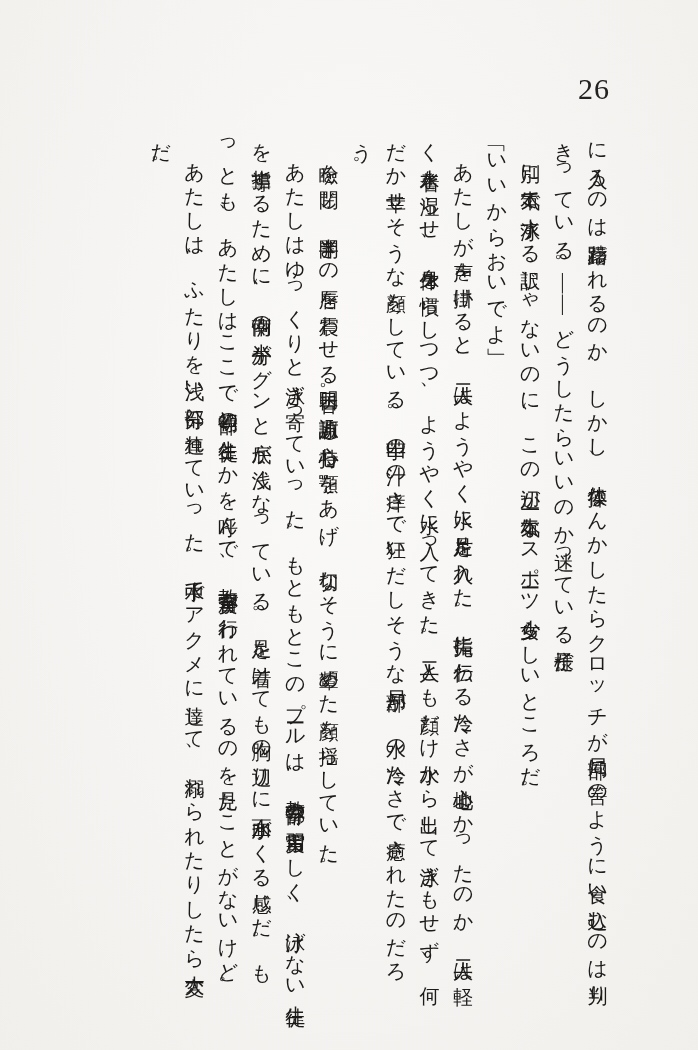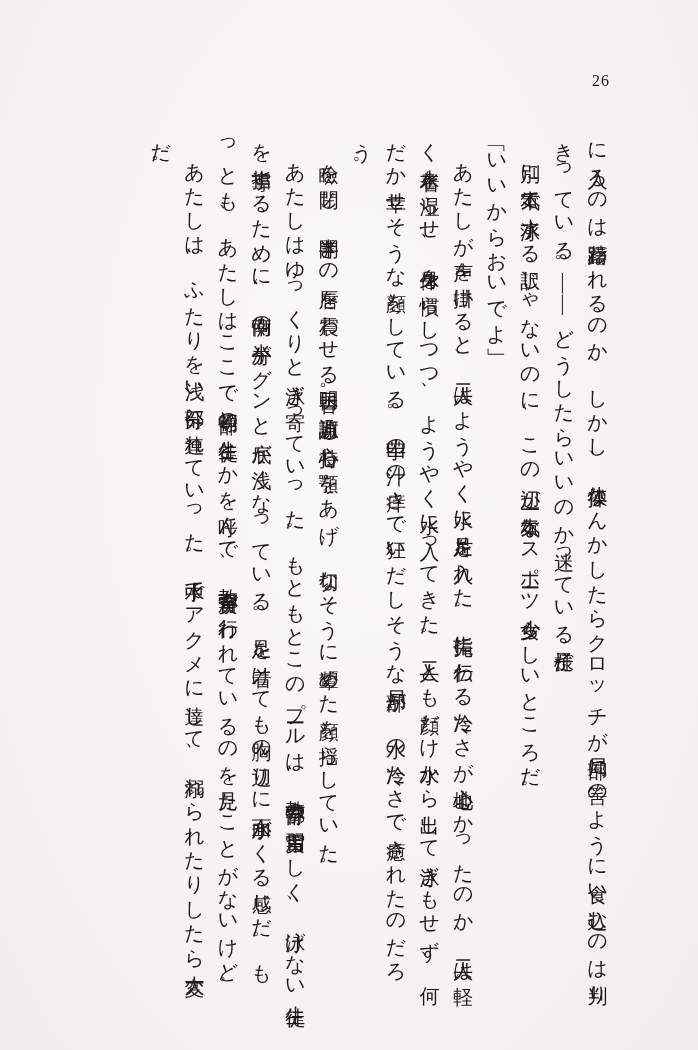--- a/index.html
+++ b/index.html
@@ -14,21 +14,21 @@
       radial-gradient(ellipse at 50% 40%, rgba(255,255,255,0.5), rgba(0,0,0,0.02)),
       #f5f4f1;
     overflow: hidden;
     font-family: "Liberation Serif", "DejaVu Serif", serif;
     color: #1d1b19;
   }
   .page-number {
     position: absolute;
     top: 72px;
     right: 88px;
-    font-size: 16px;
+    font-size: 30px;
     letter-spacing: 1px;
     color: #242220;
   }
   .text-block {
     position: absolute;
     top: 129px;
     right: 84px;
     height: 868px;
     writing-mode: vertical-rl;
     text-orientation: mixed;

